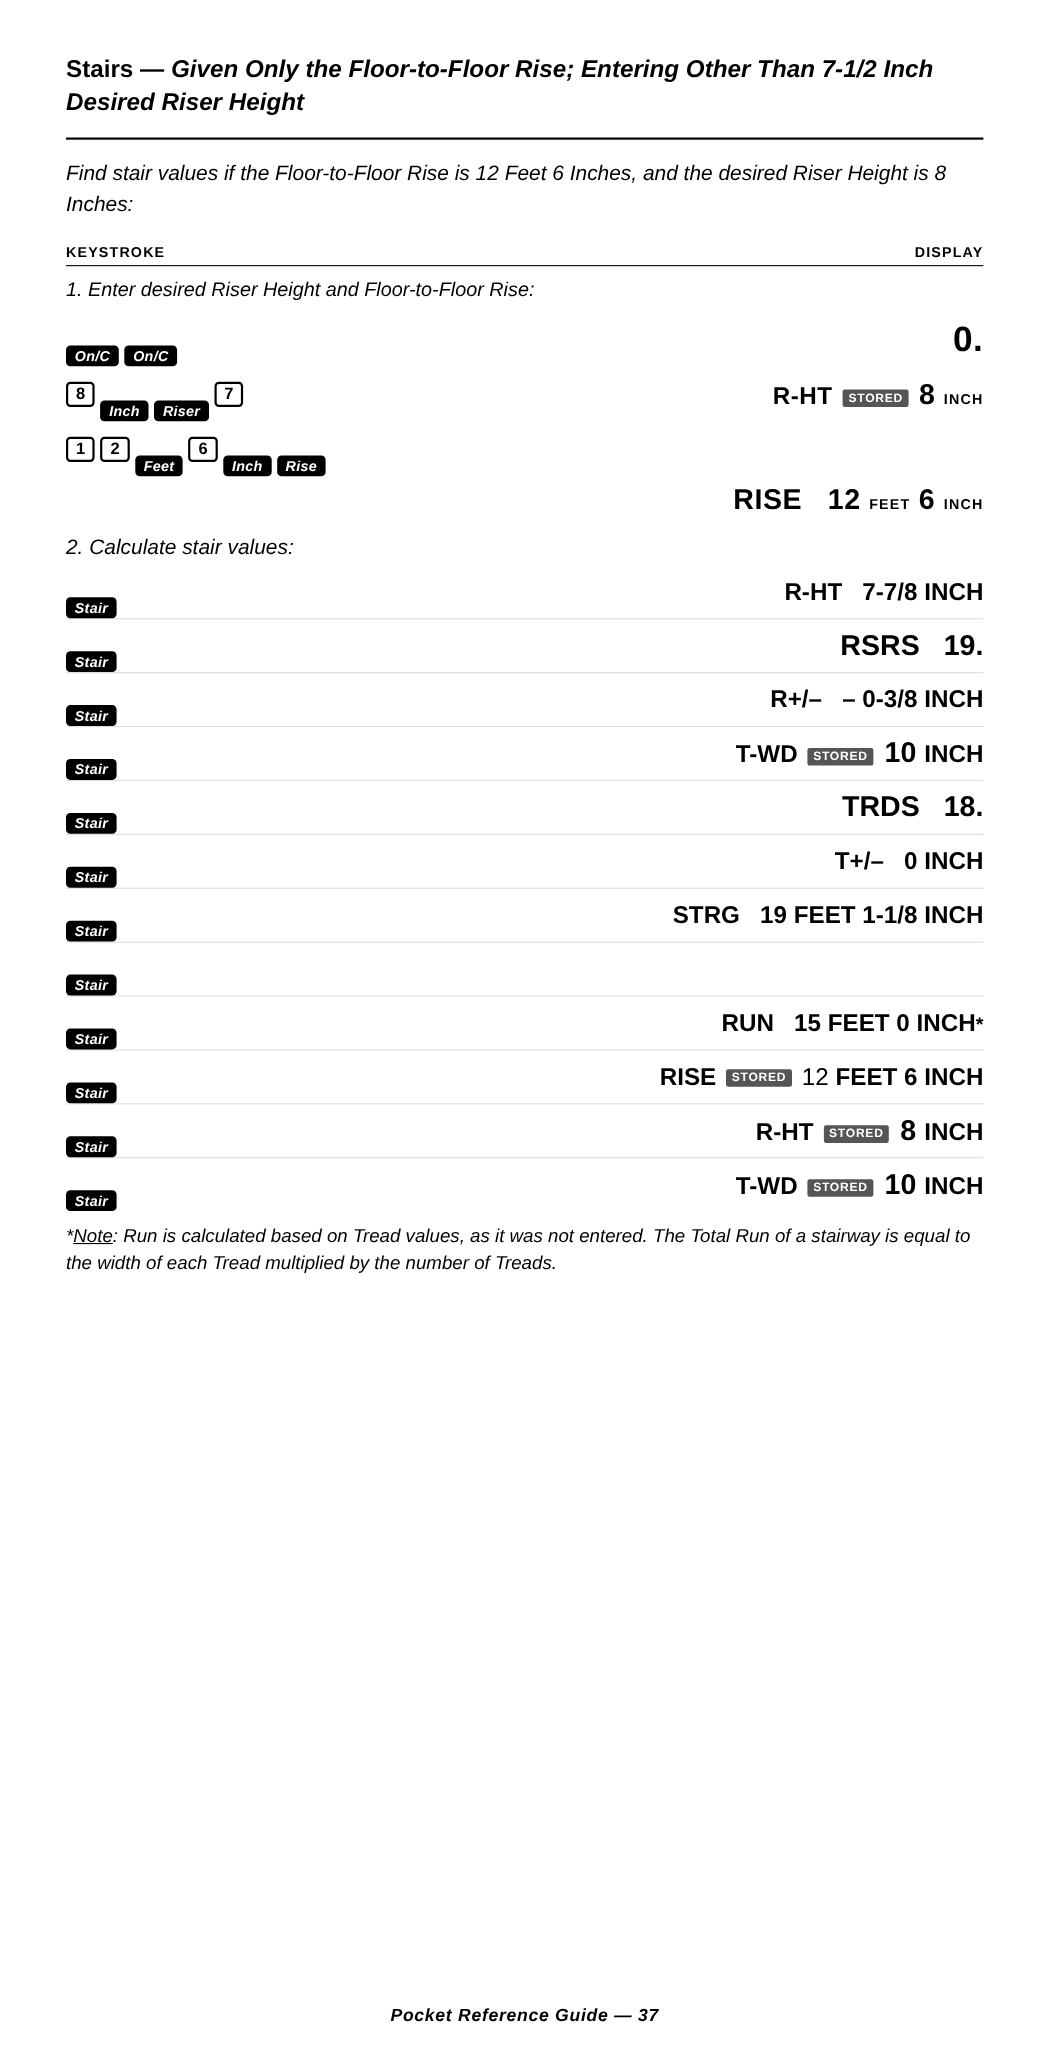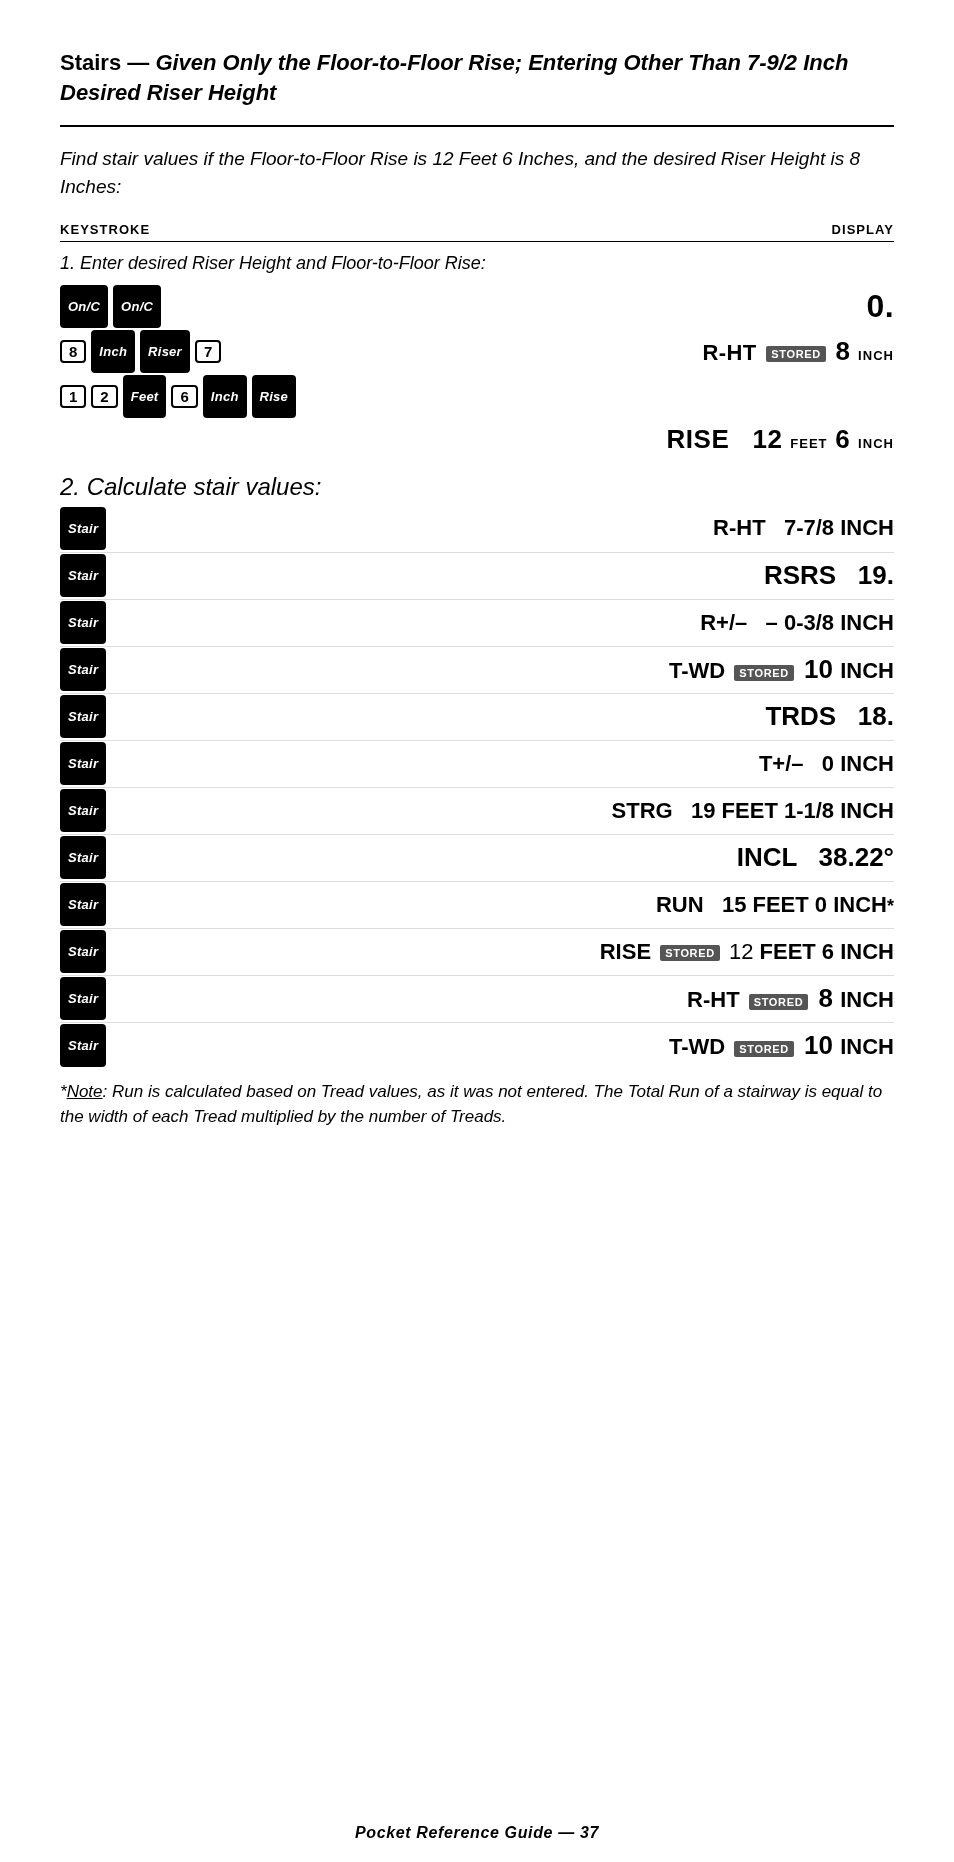--- a/index.html
+++ b/index.html
@@ -90,23 +90,24 @@
 
     
     .key-btn {
       display: inline-block;
       background: #000;
       color: #fff;
       font-size: 13px;
       font-weight: bold;
       font-style: italic;
       border-radius: 4px;
-      padding: 14px 8px;
+      padding: 2px 8px;
       letter-spacing: 0.02em;
       white-space: nowrap;
+      margin-top: 29px;
     }
 
     .key-circle {
       display: inline-block;
       border: 2px solid #000;
       border-radius: 4px;
       font-size: 15px;
       font-weight: bold;
       font-style: normal;
       padding: 1px 7px;
@@ -121,21 +122,21 @@
       font-size: 11px;
       font-weight: bold;
       letter-spacing: 0.06em;
       padding: 2px 5px;
       border-radius: 2px;
       vertical-align: middle;
       margin: 0 3px;
     }
 
     .step2-label {
-      font-size: 24px;
+      font-size: 19px;
       font-style: italic;
       margin: 12px 0 4px 0;
     }
 
     .stair-rows {
       margin-top: 2px;
     }
 
     .stair-row {
       display: flex;
@@ -185,21 +186,21 @@
 
     .rise-display {
       font-size: 26px;
     }
   </style>
 </head>
 <body>
 
 <div class="title-block">
   <h1>
-    <span class="normal">Stairs — </span><span>Given Only the Floor-to-Floor Rise; Entering Other Than 7-9/2 Inch Desired Riser Height</span>
+    <span class="normal">Stairs — </span><span>Given Only the Floor-to-Floor Rise; Entering Other Than 7-1/2 Inch Desired Riser Height</span>
   </h1>
 </div>
 <hr class="title-divider">
 
 <p class="intro-text">Find stair values if the Floor-to-Floor Rise is 12 Feet 6 Inches, and the desired Riser Height is 8 Inches:</p>
 
 <div class="col-headers">
   <span>KEYSTROKE</span>
   <span>DISPLAY</span>
 </div>
@@ -314,23 +315,20 @@
     </div>
     <div class="stair-display-col">
       <span style="font-size:22px; font-weight:bold;">STRG &nbsp; 19 </span><span class="small-unit">FEET</span><span style="font-size:22px; font-weight:bold;"> 1-1/8 </span><span class="small-unit">INCH</span>
     </div>
   </div>
 
   <div class="stair-row">
     <div class="stair-key-col">
       <span class="key-btn">Stair</span>
     </div>
-    <div class="stair-display-col">
-      <span style="font-size:26px; font-weight:bold;">INCL &nbsp; 38.22°</span>
-    </div>
   </div>
 
   <div class="stair-row">
     <div class="stair-key-col">
       <span class="key-btn">Stair</span>
     </div>
     <div class="stair-display-col">
       <span style="font-size:22px; font-weight:bold;">RUN &nbsp; 15 </span><span class="small-unit">FEET</span><span style="font-size:22px; font-weight:bold;"> 0 </span><span class="small-unit">INCH</span><span style="font-size:18px;">*</span>
     </div>
   </div>

